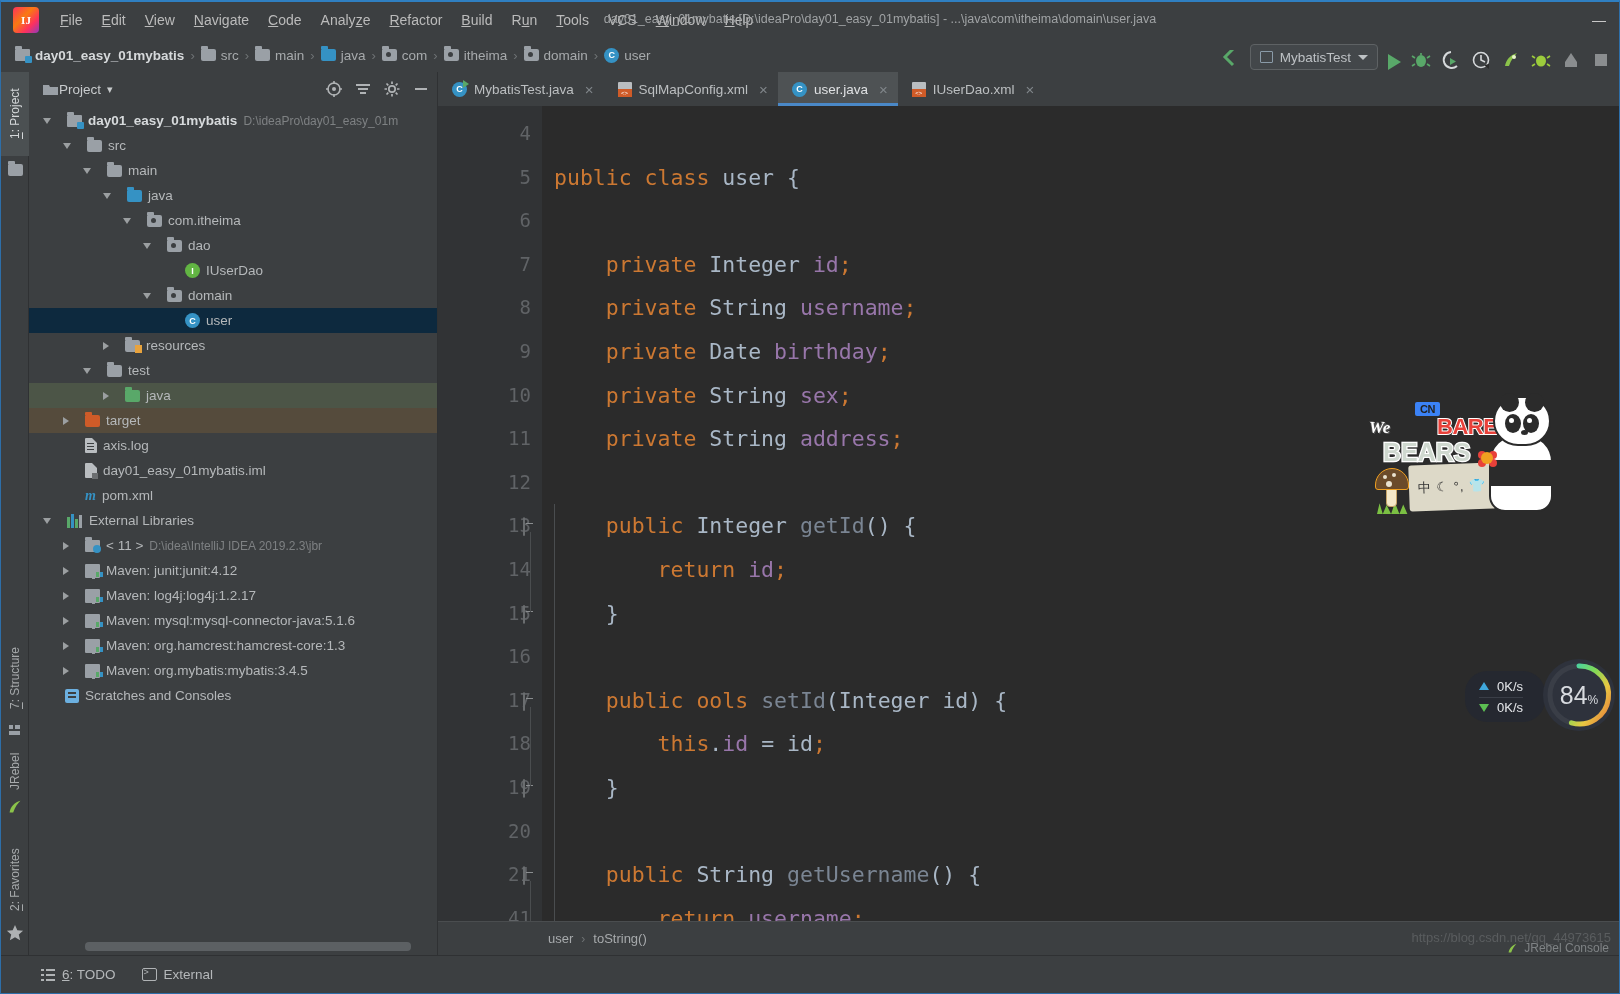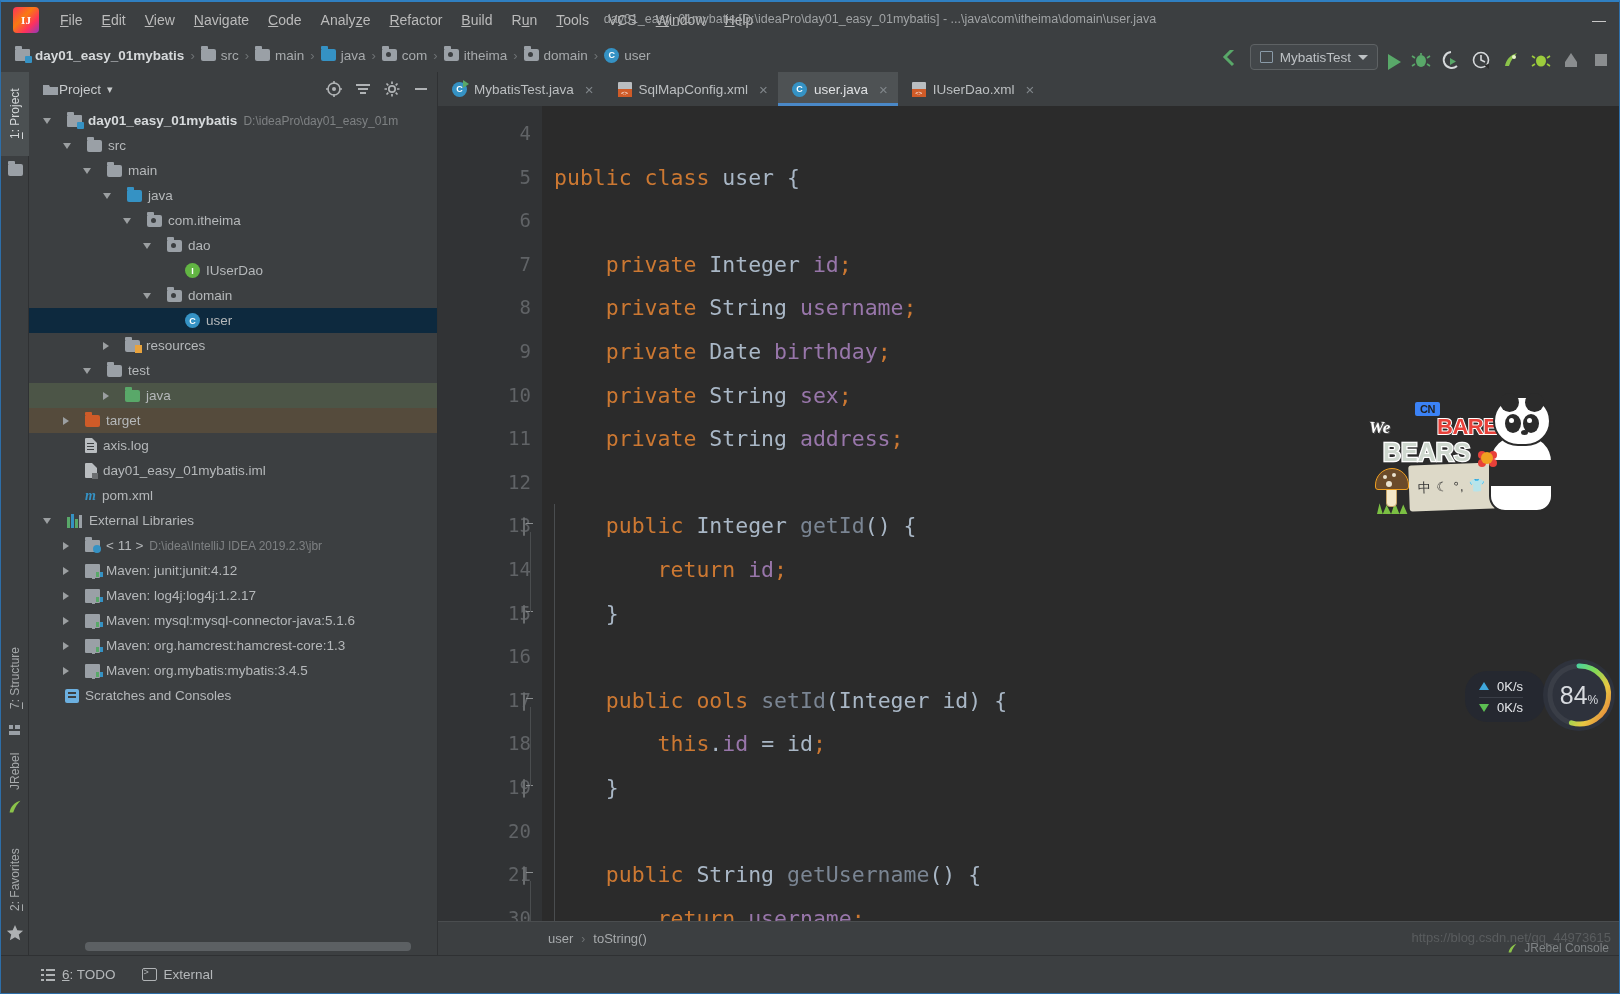--- a/index.html
+++ b/index.html
@@ -890,21 +890,21 @@
           <div class="fold end" style="top: 499.6px;"><span class="sq"></span></div>
           <div class="gnum">16</div>
           <div class="gnum">17</div>
           <div class="fold start" style="top: 586.8px;"><span class="sq"></span></div>
           <div class="gnum">18</div>
           <div class="gnum">19</div>
           <div class="fold end" style="top: 674px;"><span class="sq"></span></div>
           <div class="gnum">20</div>
           <div class="gnum">21</div>
           <div class="fold start" style="top: 761.2px;"><span class="sq"></span></div>
-          <div class="gnum">30</div>
+          <div class="gnum">41</div>
           <div class="foldline" style="top: 426.4px; height: 79.2px;"></div>
           <div class="foldline" style="top: 600.8px; height: 79.2px;"></div>
           <div class="foldline" style="top: 775.2px; height: 87.2px;"></div>
         </div>
       <div class="code" id="code">
           <div class="cline">&nbsp;</div>
           <div class="cline"><span class="kw">public </span><span class="kw">class </span><span class="typ">user </span><span class="pun">{</span></div>
           <div class="cline">&nbsp;</div>
           <div class="cline"><span class="pun">    </span><span class="kw">private </span><span class="typ">Integer </span><span class="fld">id</span><span class="kw">;</span></div>
           <div class="cline"><span class="pun">    </span><span class="kw">private </span><span class="typ">String </span><span class="fld">username</span><span class="kw">;</span></div>

